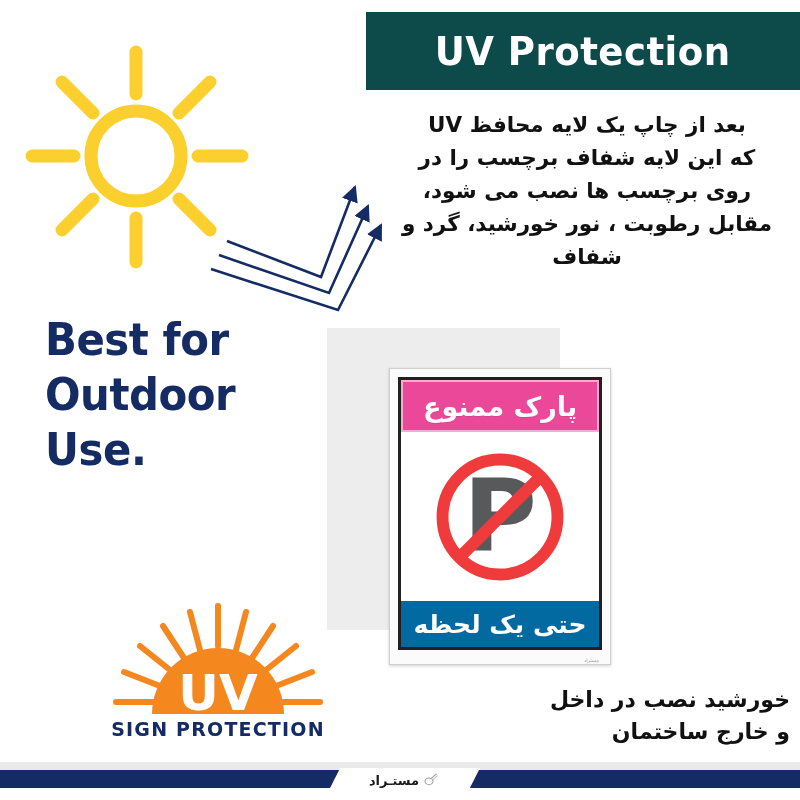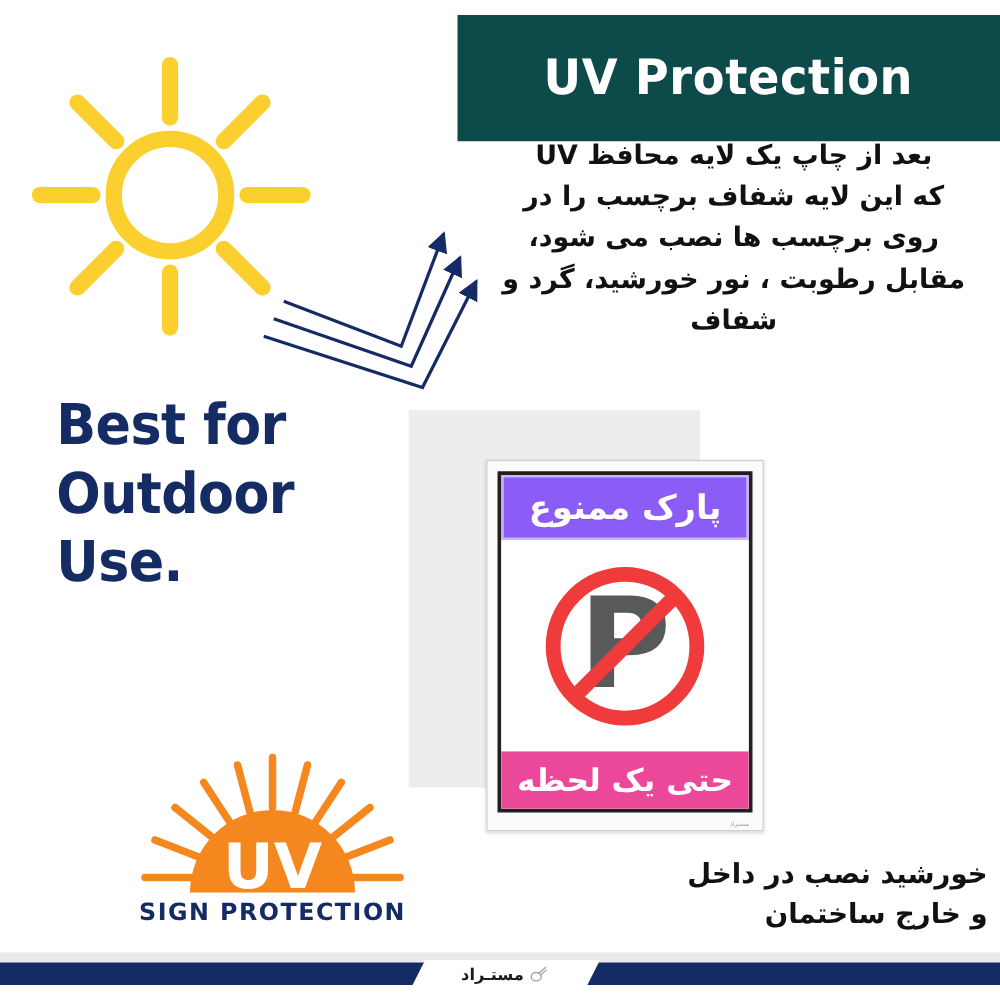--- a/index.html
+++ b/index.html
@@ -8,21 +8,21 @@
     width:800px;height:800px;
     background:#ffffff;
     font-family:"DejaVu Sans","Liberation Sans",sans-serif;
     overflow:hidden;
     position:relative;
   }
   #canvas{position:absolute;inset:0;width:800px;height:800px;overflow:hidden;background:#fff;}
 
   
   .header-banner{
-    position:absolute;left:366px;top:12px;width:434px;height:101px;
+    position:absolute;left:366px;top:12px;width:434px;height:78px;
     background:var(--teal,#0d4a4a);
     display:flex;align-items:center;justify-content:center;
   }
   .header-title{
     color:#ffffff;
     font-family:"DejaVu Sans","Liberation Sans",sans-serif;
     font-weight:bold;
     font-size:39px;
     letter-spacing:.5px;
     white-space:nowrap;
@@ -71,36 +71,36 @@
     box-shadow:0 1px 3px rgba(0,0,0,.18);
   }
   .sign-inner{
     position:absolute;left:9px;top:9px;right:9px;bottom:15px;
     border:3px solid #231f20;
     background:#ffffff;
     display:flex;flex-direction:column;
     overflow:hidden;
   }
   .sign-top{
-    flex:0 0 52px;background:#8b5cf6;
+    flex:0 0 52px;background:#ec4899;
     display:flex;align-items:center;justify-content:center;
     box-shadow:inset 0 0 0 2px rgba(255,255,255,.55);
   }
   .sign-top span{
     color:#ffffff;font-weight:bold;font-size:27px;
     font-family:"DejaVu Sans","Liberation Sans",sans-serif;
     direction:rtl;letter-spacing:0px;line-height:1;
     text-shadow:0 1px 0 rgba(0,0,0,.08);
   }
   .sign-mid{
     flex:1 1 auto;background:#ffffff;position:relative;
     display:flex;align-items:center;justify-content:center;
   }
   .sign-bottom{
-    flex:0 0 46px;background:#ec4899;
+    flex:0 0 46px;background:#0369a1;
     display:flex;align-items:center;justify-content:center;
   }
   .sign-bottom span{
     color:#ffffff;font-weight:bold;font-size:25px;
     font-family:"DejaVu Sans","Liberation Sans",sans-serif;
     direction:rtl;line-height:1;
   }
   .sign-watermark{
     position:absolute;right:12px;bottom:2px;
     font-size:5px;color:#9a9a9a;direction:rtl;

